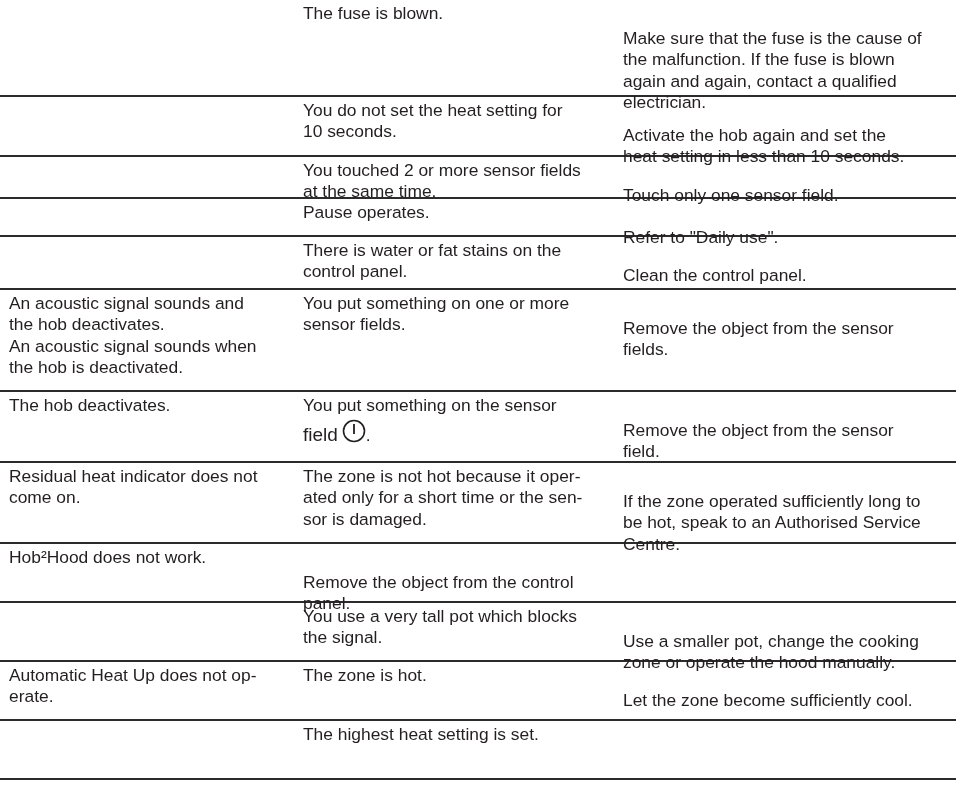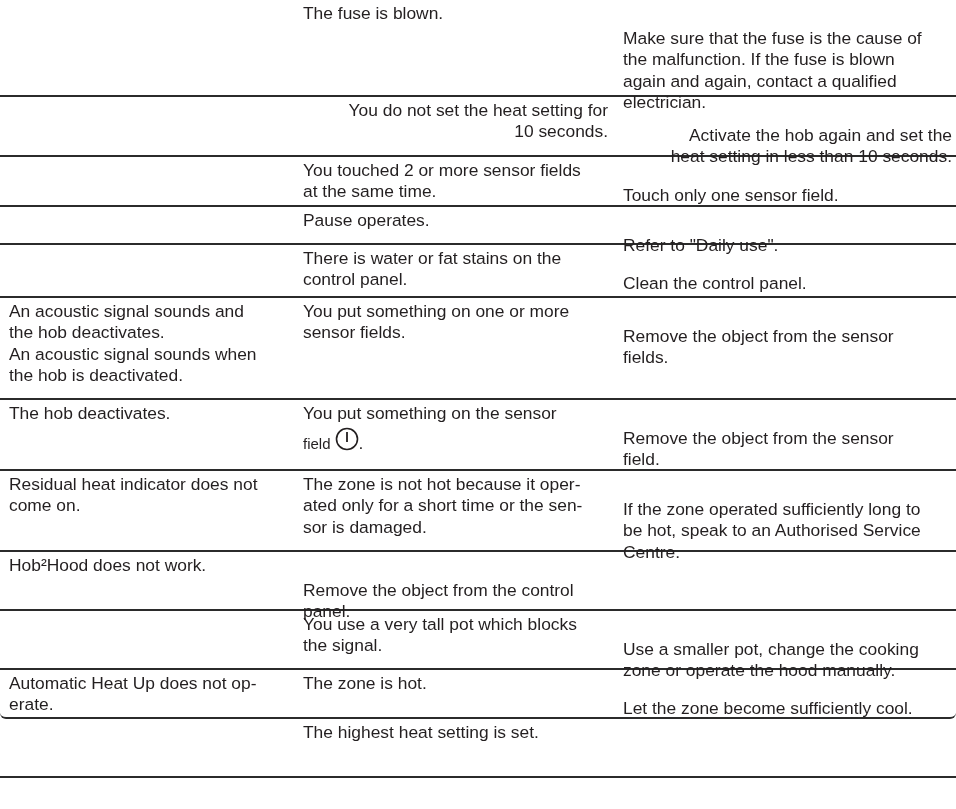--- a/index.html
+++ b/index.html
@@ -19,50 +19,50 @@
     }
     .cell { box-sizing: border-box; padding-top: 3px; }
     .c1 { width: 294px; padding-left: 9px; padding-right: 6px; }
     .c2 { width: 320px; padding-left: 9px; padding-right: 6px; }
     .c3 { width: 342px; padding-left: 9px; padding-right: 4px; margin-top: 25px; }
     .line { display: block; white-space: nowrap; }
     .power-icon {
       display: inline-block; vertical-align: -2px;
       width: 24px; height: 24px; margin-left: 4px;
     }
-    .small { font-size: 15px; }
+    .small { font-size: 19px; }
   </style>
 </head>
 <body>
 
 <div class="table" id="tbl">
     <div class="row" style="height: 97px;">
       <div class="cell c1"></div>
       <div class="cell c2">
         <span class="line">The fuse is blown.</span>
       </div>
       <div class="cell c3">
         <span class="line">Make sure that the fuse is the cause of</span>
         <span class="line">the malfunction. If the fuse is blown</span>
         <span class="line">again and again, contact a qualified</span>
         <span class="line">electrician.</span>
       </div>
     </div>
-    <div class="row" style="height: 60px; text-align: right;">
+    <div class="row" style="height: 60px;">
       <div class="cell c1"></div>
       <div class="cell c2">
         <span class="line">You do not set the heat setting for</span>
         <span class="line">10 seconds.</span>
       </div>
       <div class="cell c3">
         <span class="line">Activate the hob again and set the</span>
         <span class="line">heat setting in less than 10 seconds.</span>
       </div>
     </div>
-    <div class="row" style="height: 50px;">
+    <div class="row" style="height: 42px;">
       <div class="cell c1"></div>
       <div class="cell c2">
         <span class="line">You touched 2 or more sensor fields</span>
         <span class="line">at the same time.</span>
       </div>
       <div class="cell c3">
         <span class="line">Touch only one sensor field.</span>
       </div>
     </div>
     <div class="row" style="height: 38px;">
@@ -145,21 +145,21 @@
       <div class="cell c1"></div>
       <div class="cell c2">
         <span class="line">You use a very tall pot which blocks</span>
         <span class="line">the signal.</span>
       </div>
       <div class="cell c3">
         <span class="line">Use a smaller pot, change the cooking</span>
         <span class="line">zone or operate the hood manually.</span>
       </div>
     </div>
-    <div class="row" style="height: 49px; border-radius: 6px;">
+    <div class="row" style="height: 59px;">
       <div class="cell c1">
         <span class="line">Automatic Heat Up does not op-</span>
         <span class="line">erate.</span>
       </div>
       <div class="cell c2">
         <span class="line">The zone is hot.</span>
       </div>
       <div class="cell c3">
         <span class="line">Let the zone become sufficiently cool.</span>
       </div>

